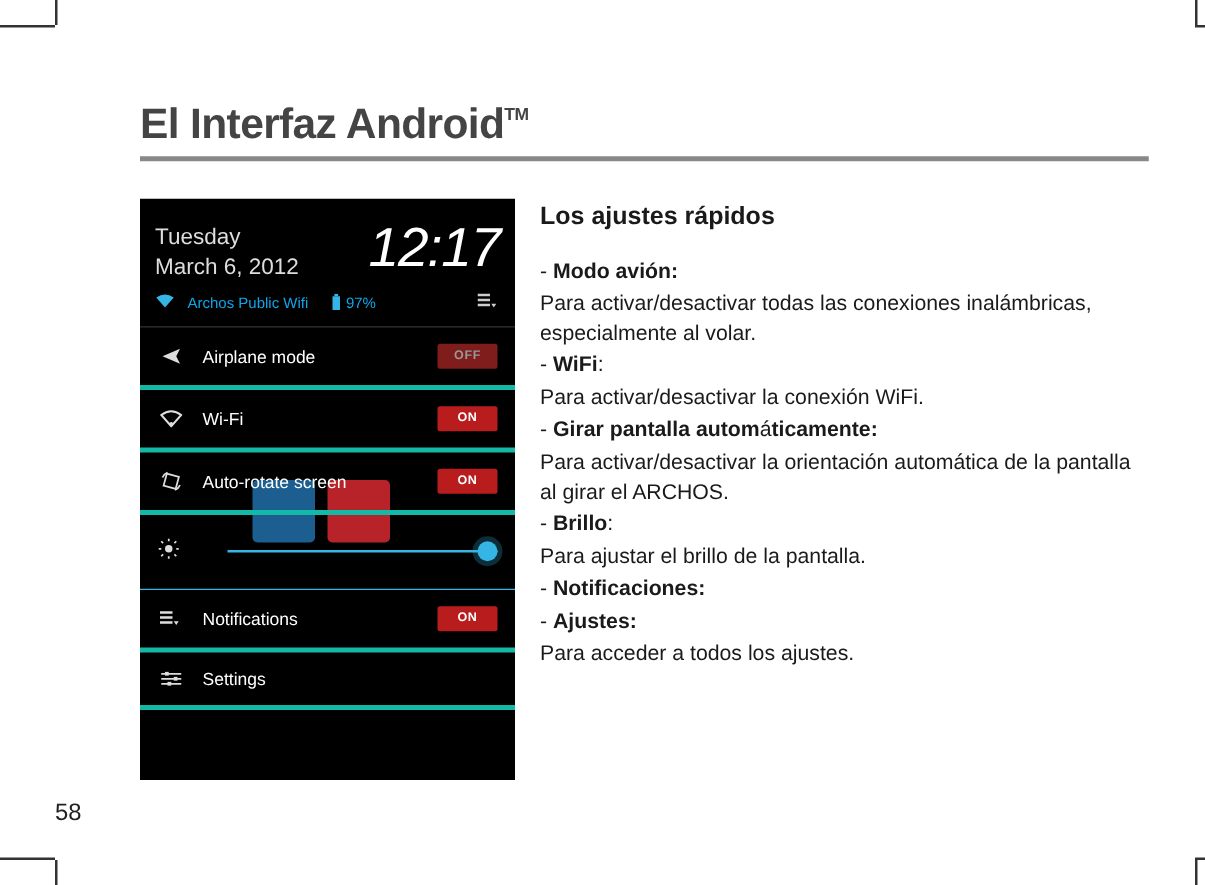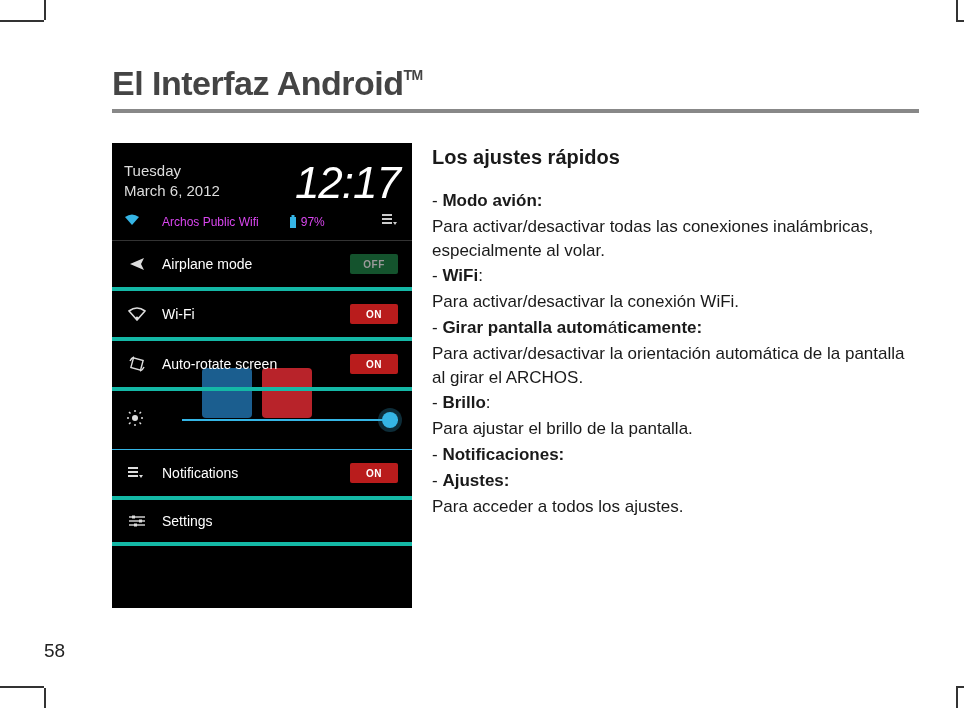--- a/index.html
+++ b/index.html
@@ -13,52 +13,52 @@
 .crop-tl-v { position:absolute; left:44px; top:0; width:2px; height:20px; background:#333; }
 .crop-tl-h { position:absolute; left:0; top:20px; width:44px; height:2px; background:#333; }
 .crop-tr-v { position:absolute; right:6px; top:0; width:2px; height:20px; background:#333; }
 .crop-tr-h { position:absolute; right:0; top:20px; width:8px; height:2px; background:#333; }
 .crop-bl-v { position:absolute; left:44px; bottom:0; width:2px; height:20px; background:#333; }
 .crop-bl-h { position:absolute; left:0; bottom:20px; width:44px; height:2px; background:#333; }
 .crop-br-v { position:absolute; right:6px; bottom:0; width:2px; height:20px; background:#333; }
 .crop-br-h { position:absolute; right:0; bottom:20px; width:8px; height:2px; background:#333; }
 
 .page {
-  position:absolute; left:112px; top:64px; right:45px;
+  position:absolute; left:112px; top:80px; right:45px;
 }
 .title {
   font-size:34px; font-weight:700; color:#444; letter-spacing:-0.5px;
 }
 .tm { font-size:14px; vertical-align: top; position:relative; top:3px; }
 .hr { height:4px; background:#888; margin-top:6px; }
 .content { display:flex; margin-top:30px; gap:20px; }
 .phone {
   width:300px; height:465px; background:#000; color:#fff;
   font-family:"Helvetica Neue", Arial, sans-serif;
   position:relative; overflow:hidden;
 }
 .ph-header { padding:18px 12px 8px; display:flex; justify-content:space-between; align-items:flex-start; }
-.ph-date { font-size:15px; line-height:1.35; color:#ddd; }
+.ph-date { font-size:18px; line-height:1.35; color:#ddd; }
 .ph-clock { font-size:44px; font-weight:200; letter-spacing:-1px; color:#fff; line-height:1;font-style:italic; }
-.ph-status { display:flex; align-items:center; gap:22px; padding:0 12px 10px; font-size:12px; color:#d946ef;}
+.ph-status { display:flex; align-items:center; gap:10px; padding:0 12px 10px; font-size:12px; color:#0ea5e9;}
 .ph-wifi-icon { display:inline-block; }
 .ph-bat { display:flex; align-items:center; gap:4px; margin-left:8px; }
 .ph-settings-icon { margin-left:auto; }
 .divider { height:1px; background:#333; }
 .row {
   display:flex; align-items:center; padding:13px 14px; border-bottom:4px solid #14b8a6;
   font-size:14px; color:#fff; position:relative;
 }
 .row .ic { width:22px; display:inline-flex; justify-content:center; margin-right:14px; }
 .row .lbl { flex:1; }
 .toggle {
   width:48px; height:20px; border-radius:2px; font-size:10px; font-weight:600;
   display:flex; align-items:center; justify-content:center; letter-spacing:0.5px;
 }
-.toggle.off { background:#14532d; color:#999; }
+.toggle.off { background:#7f1d1d; color:#999; }
 .toggle.on  { background:#b91c1c; color:#fff; }
 .slider-row { padding:18px 14px; border-bottom:1px solid #35b5e5; }
 .slider-track { height:2px; background:#35b5e5; position:relative; margin-left:28px; }
 .slider-thumb {
   position:absolute; right:0; top:-7px; width:16px; height:16px; border-radius:50%;
   background:#35b5e5; box-shadow:0 0 0 4px rgba(53,181,229,.25);
 }
 .text-col { flex:1; font-size:17px; line-height:1.4; color:#1a1a1a; }
 .text-col .subtitle { font-weight:700; font-size:20px; margin-bottom:18px; }
 .text-col p { margin-bottom:2px; }

